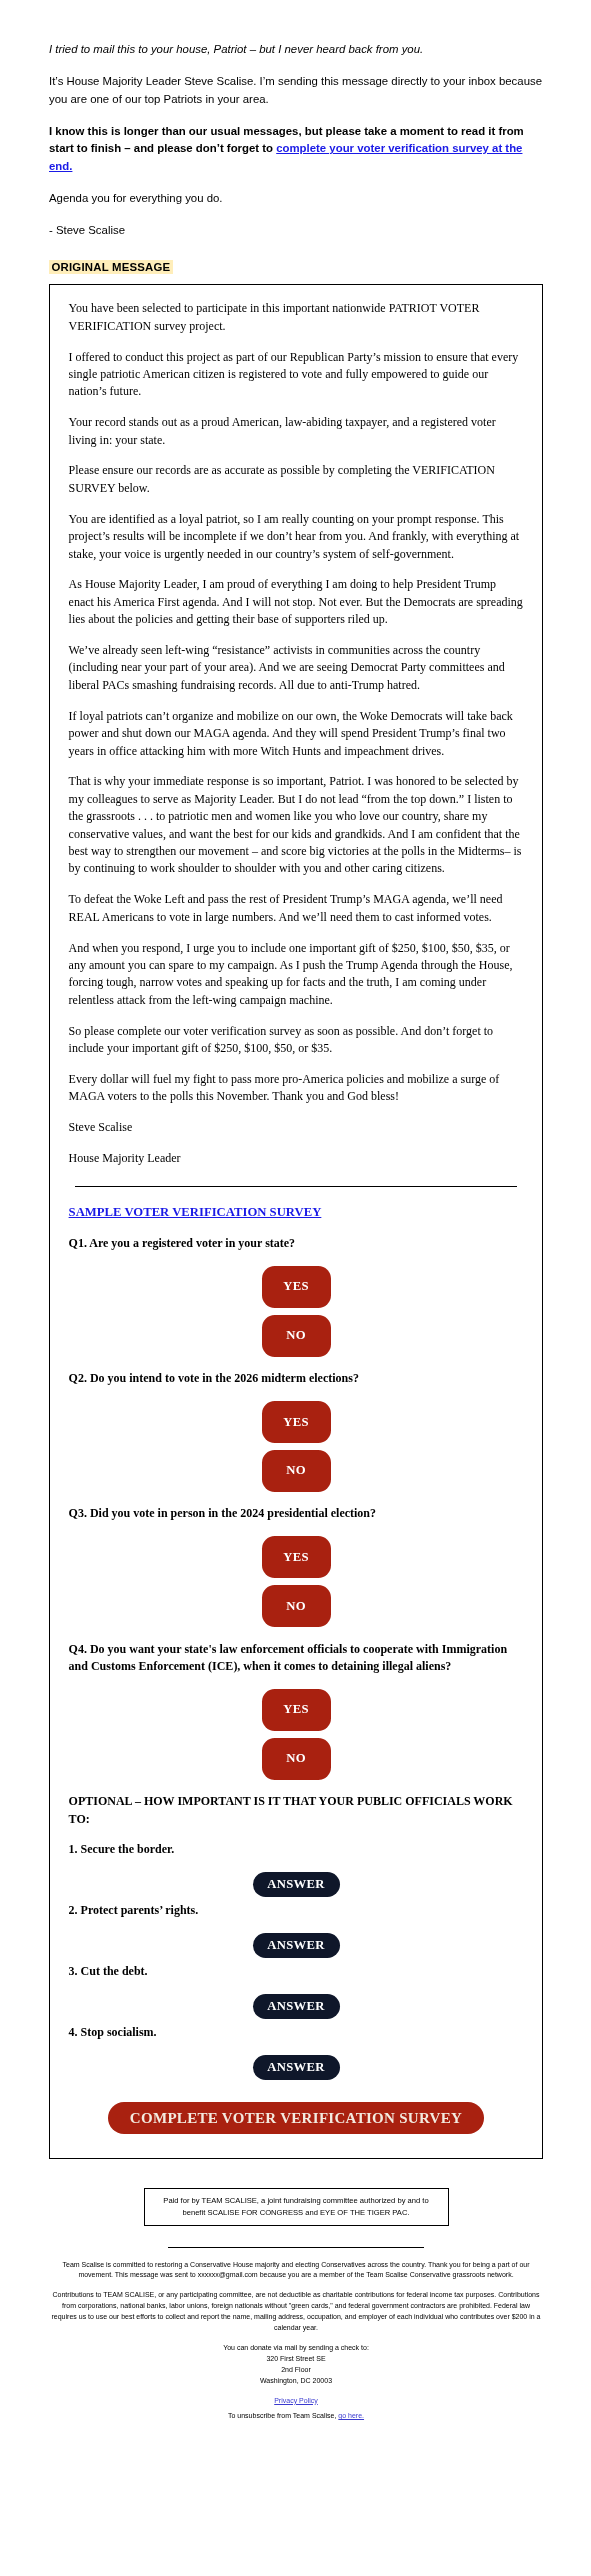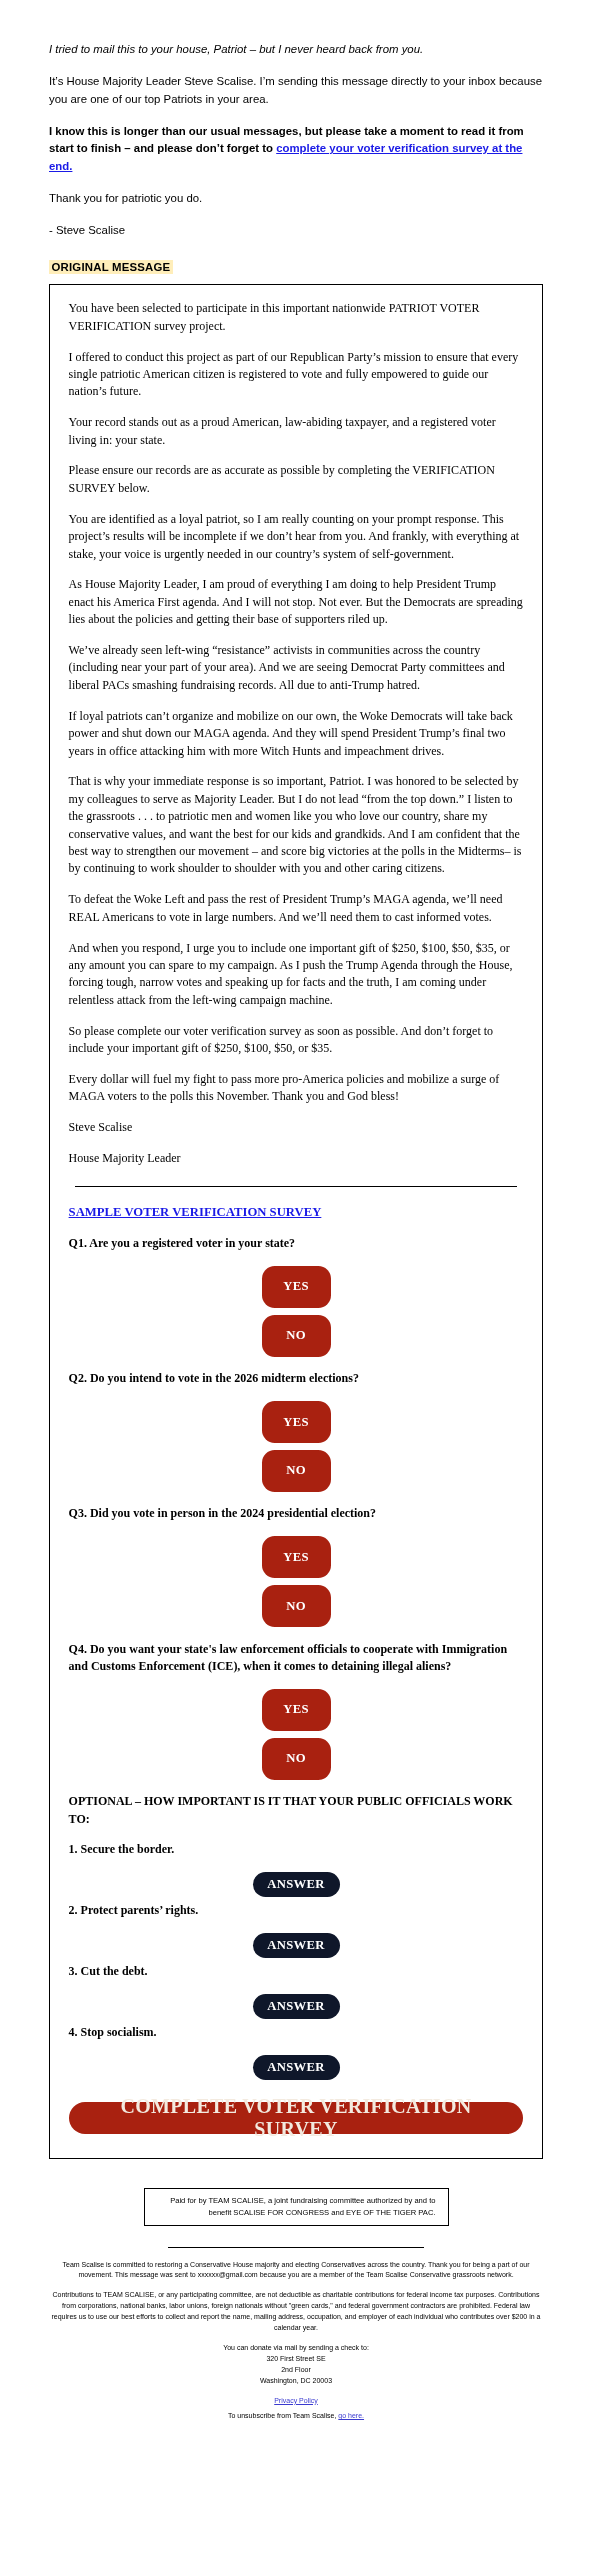--- a/index.html
+++ b/index.html
@@ -141,21 +141,21 @@
     display: flex;
     justify-content: center;
     margin: 22px 0 5px 0;
   }
   .pill-cta {
     background: #a92110;
     color: #f3eadf;
     border-radius: 18.6px;
     height: 32px;
     padding: 0 22px;
-    font-size: 20px;
+    font-size: 15px;
     letter-spacing: 0.3px;
     display: inline-flex;
     align-items: center;
     justify-content: center;
     font-family: "Liberation Serif", serif;
     font-weight: bold;
     border: none;
     cursor: pointer;
   }
 
@@ -165,21 +165,20 @@
     text-align: center;
   }
   .paid-box {
     display: inline-block;
     border: 0.8px solid #000;
     padding: 6.8px 12px;
     font-size: 7.6px;
     line-height: 1.5;
     max-width: 279px;
     margin: 0 auto 8.5px auto;
-    text-align: right;
   }
   .footer-rule {
     border: none;
     border-top: 1.7px solid #000;
     width: 52%;
     margin: 12px auto 12px auto;
   }
   .fine {
     font-size: 7px;
     line-height: 1.55;
@@ -196,21 +195,21 @@
 </style>
 </head>
 <body>
 
 <div class="page">
 
   <div class="intro">
     <p class="lead-italic">I tried to mail this to your house, Patriot – but I never heard back from you.</p>
     <p>It’s House Majority Leader Steve Scalise. I’m sending this message directly to your inbox because you are one of our top Patriots in your area.</p>
     <p class="bold-block"><span>I know this is longer than our usual messages, but please take a moment to read it from start to finish – and please don’t forget to </span><a class="inline-link" href="#">complete your voter verification survey at the end.</a></p>
-    <p>Thank you for patriotic you do.</p>
+    <p>Agenda you for everything you do.</p>
     <p class="signoff">- Steve Scalise</p>
   </div>
 
   <div class="orig-wrap">
     <span class="orig-msg">ORIGINAL MESSAGE</span>
   </div>
 
   <div class="letter-box">
 
     <p>You have been selected to participate in this important nationwide PATRIOT VOTER VERIFICATION survey project.</p>

